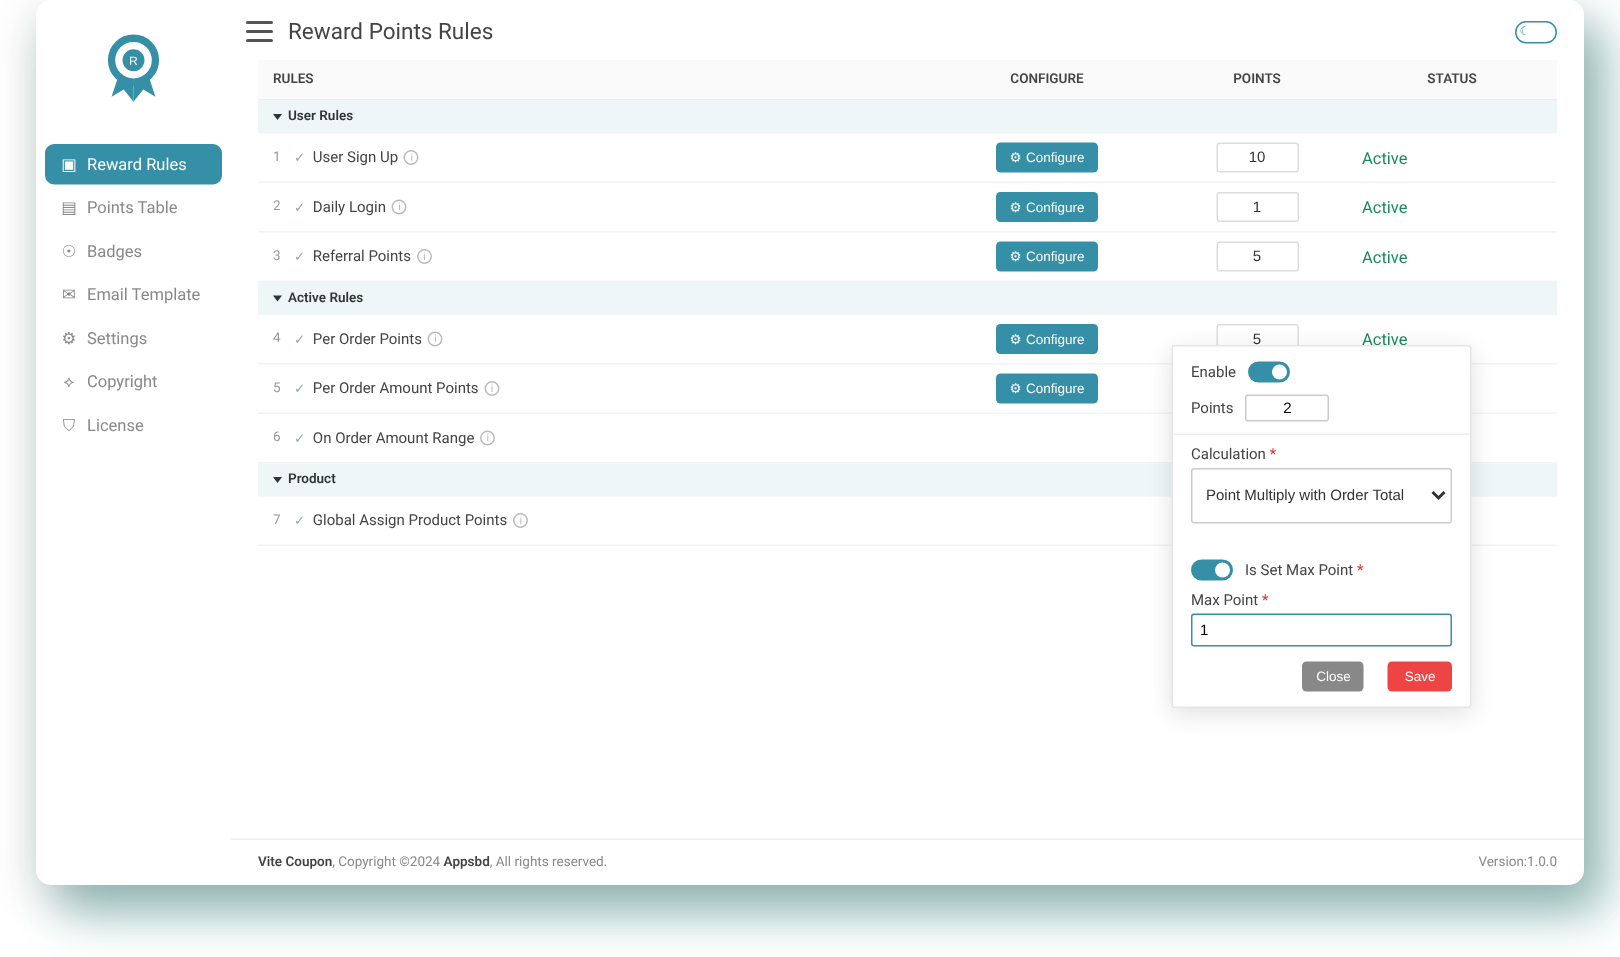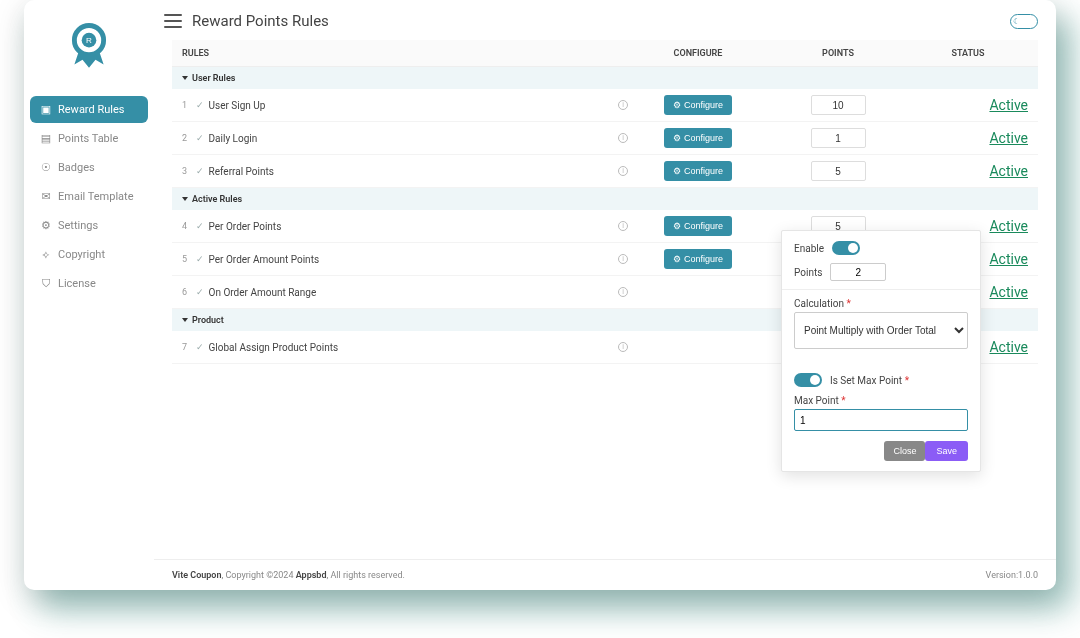--- a/index.html
+++ b/index.html
@@ -24,41 +24,41 @@
 .thead { display: flex; padding: 8px 10px; font-size: 9px; font-weight: 600; color: #444; border-bottom: 1px solid #eee; background: #fafafa; }
 .col-rule { flex: 1; }
 .col-conf { width: 140px; text-align: center; }
 .col-points { width: 140px; text-align: center; }
 .col-status { width: 120px; text-align: center; }
 .sect { display: flex; align-items: center; padding: 6px 10px; background: #eef6f8; font-size: 9px; font-weight: 600; color: #333; gap: 4px; }
 .caret-d { display: inline-block; width: 0; height: 0; border-left: 3px solid transparent; border-right: 3px solid transparent; border-top: 4px solid #333; }
 .trow { display: flex; align-items: center; padding: 6px 10px; border-bottom: 1px solid #f3f3f3; min-height: 26px; }
 .rnum { width: 14px; color: #999; font-size: 9px; }
 .rcheck { color: #9aa; font-size: 9px; margin-right: 5px; }
-.rname { flex: 1; font-size: 10px; color: #444; display: flex; align-items: center; gap: 4px; justify-content: space-between; }
+.rname { flex: 1; font-size: 10px; color: #444; display: flex; align-items: center; gap: 4px; }
 .info-ic { width: 10px; height: 10px; border: 1px solid #bbb; border-radius: 50%; display: inline-flex; align-items: center; justify-content: center; font-size: 7px; color: #bbb; }
 .conf-cell { width: 140px; display: flex; justify-content: center; }
 .conf-btn { background: #358fa6; color: #fff; border: none; border-radius: 3px; padding: 5px 9px; font-size: 9px; cursor: pointer; display: inline-flex; align-items: center; gap: 3px; }
 .pts-cell { width: 140px; display: flex; justify-content: center; }
 .pts-input { width: 55px; height: 20px; border: 1px solid #ddd; border-radius: 2px; text-align: center; font-size: 10px; color: #333; }
-.stat-cell { width: 120px; text-align: right; font-size: 14px; color: #1a8a5c; text-decoration: underline; }
+.stat-cell { width: 120px; text-align: left; font-size: 11px; color: #1a8a5c; }
 .popover { position: absolute; top: 230px; left: 627px; width: 200px; background: #fff; border: 1px solid #e5e5e5; box-shadow: 0 4px 16px rgba(0,0,0,0.12); border-radius: 2px; padding: 10px 12px; z-index: 10; }
 .prow { display: flex; align-items: center; gap: 8px; font-size: 10px; color: #333; margin-bottom: 8px; }
 .prow.col { flex-direction: column; align-items: stretch; gap: 3px; }
 .plabel { color: #444; }
 .req { color: #d33; }
 .toggle { width: 28px; height: 14px; border-radius: 8px; background: #358fa6; position: relative; cursor: pointer; flex-shrink: 0; }
 .toggle::after { content: ""; position: absolute; width: 10px; height: 10px; border-radius: 50%; background: #fff; top: 2px; right: 2px; }
 .pinput { width: 56px; height: 18px; border: 1px solid #ccc; border-radius: 2px; font-size: 10px; padding: 0 5px; text-align: center; }
 .psel { width: 100%; height: 37px; border: 1px solid #ccc; border-radius: 2px; font-size: 10px; padding: 0 5px; background: #fff; color: #333; }
 .hr { border: none; border-top: 1px solid #eee; margin: 6px -12px 8px; }
 .pnum { width: 100%; height: 22px; border: 1px solid #358fa6; border-radius: 2px; font-size: 10px; padding: 0 5px; }
-.pactions { display: flex; justify-content: flex-end; gap: 0; margin-top: 10px; }
+.pactions { display: flex; justify-content: flex-end; gap: 16px; margin-top: 10px; }
 .btn-close { background: #888; color: #fff; border: none; border-radius: 3px; padding: 5px 9px; font-size: 9px; cursor: pointer; }
-.btn-save { background: #8b5cf6; color: #fff; border: none; border-radius: 3px; padding: 5px 11px; font-size: 9px; cursor: pointer; }
+.btn-save { background: #ef4444; color: #fff; border: none; border-radius: 3px; padding: 5px 11px; font-size: 9px; cursor: pointer; }
 .footer { display: flex; align-items: center; padding: 10px 18px; border-top: 1px solid #eee; font-size: 9px; color: #888; }
 .footer .ver { margin-left: auto; }
 .footer b { color: #444; font-weight: 600; }
 </style>
 </head>
 <body>
 <div class="shadow-bg"></div>
 <div class="app-card">
 
   <div class="sidebar">

